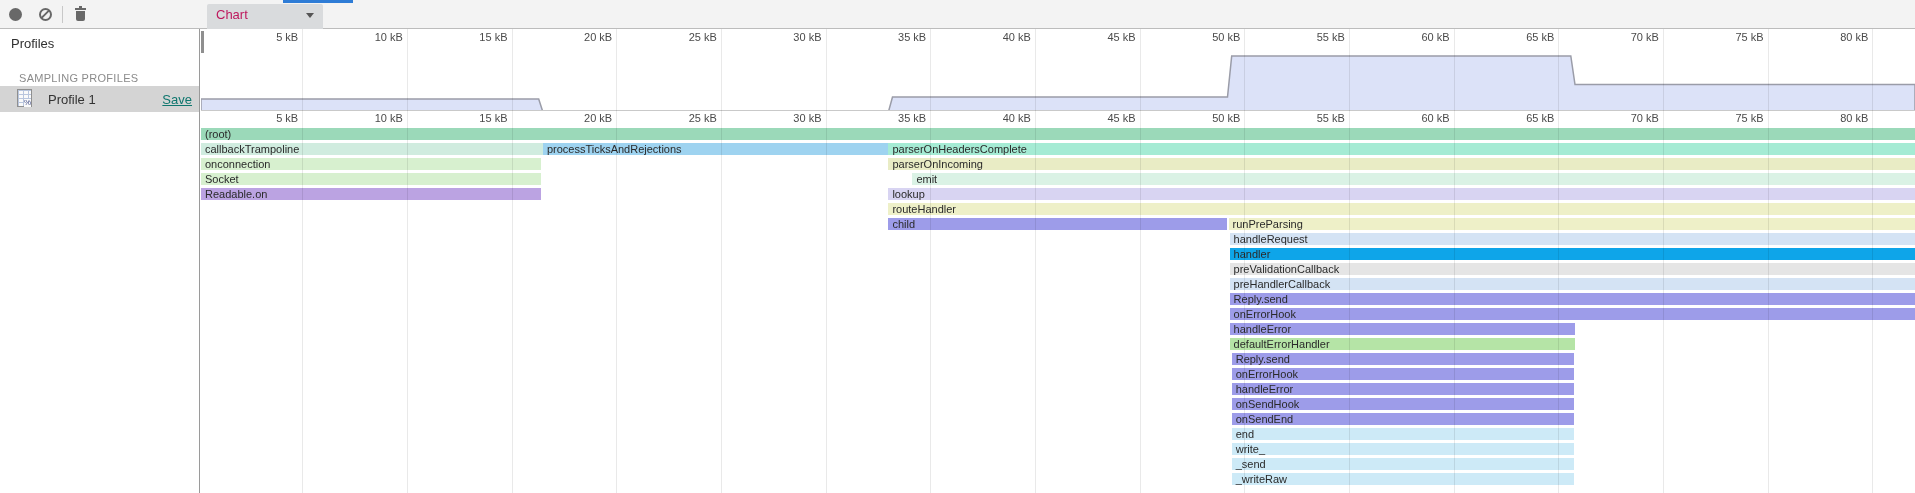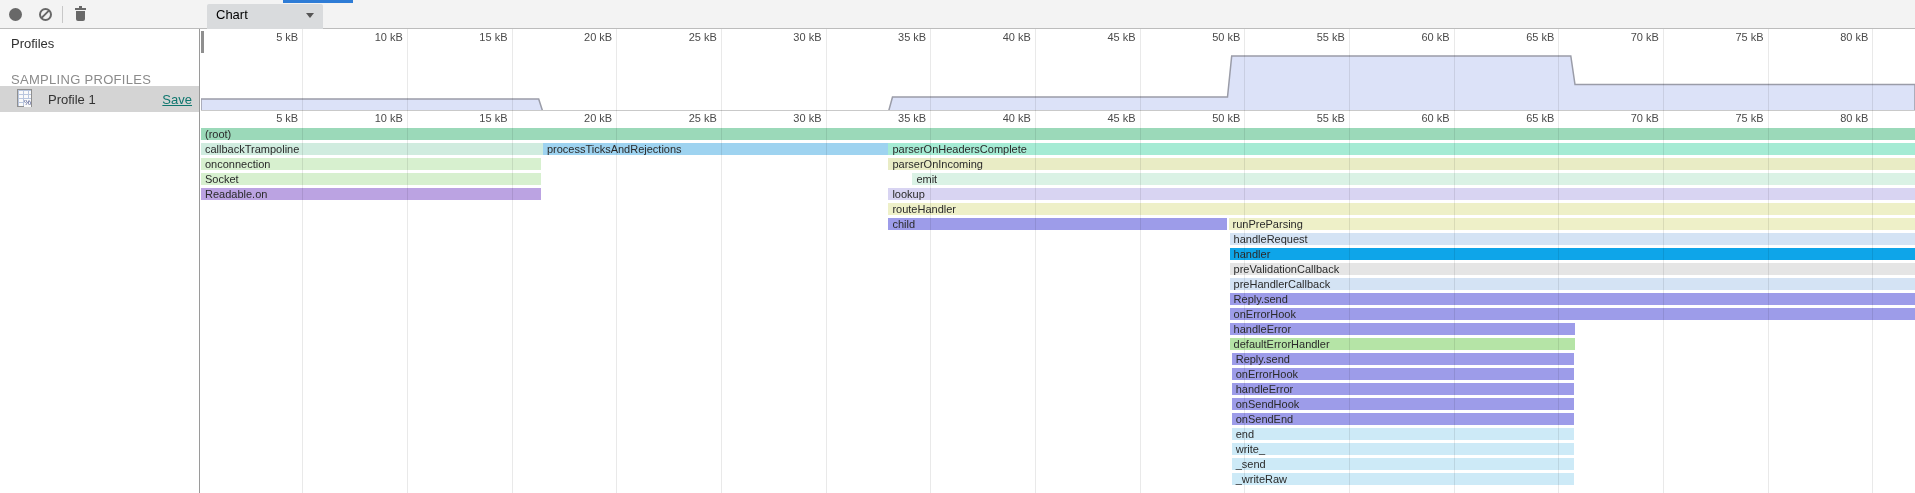--- a/index.html
+++ b/index.html
@@ -10,30 +10,30 @@
            border-bottom:1px solid #bcbcbc;box-sizing:border-box;}
   .tb-icon{position:absolute;top:0;height:29px;width:24px;cursor:pointer;}
   #record-dot{position:absolute;left:6px;top:8px;width:13px;height:13px;border-radius:50%;background:#686868;}
   #clear-ring{position:absolute;left:6px;top:8px;width:9px;height:9px;border-radius:50%;border:2px solid #686868;}
   #clear-slash{position:absolute;left:7px;top:13px;width:11px;height:2px;background:#686868;transform:rotate(-45deg);}
   #trash-lid{position:absolute;left:7px;top:8px;width:11px;height:2px;background:#686868;}
   #trash-knob{position:absolute;left:11px;top:6px;width:3px;height:2px;background:#686868;}
   #trash-body{position:absolute;left:8px;top:11px;width:9px;height:10px;background:#686868;border-radius:0 0 2px 2px;}
   #tb-sep{position:absolute;left:62px;top:6px;width:1px;height:17px;background:#c8c8c8;}
   #chart-select{position:absolute;left:207px;top:4px;width:116px;height:32px;background:#d9dbdd;
-                border-radius:2px;line-height:22px;font-size:13px;color:#000000;cursor:pointer;}
+                border-radius:2px;line-height:22px;font-size:13px;color:#be185d;cursor:pointer;}
   #chart-select .lbl{padding-left:9px;}
   #select-arrow{position:absolute;right:9px;top:9px;width:0;height:0;
                 border-left:4px solid transparent;border-right:4px solid transparent;border-top:5px solid #555;}
   #tab-indicator{position:absolute;left:283px;top:0;width:70px;height:3px;background:#2e7cd6;}
   
   #sidebar{position:absolute;left:0;top:29px;width:200px;height:464px;background:#fff;
            border-right:1px solid #9a9a9a;box-sizing:border-box;}
   #sb-title{position:absolute;left:11px;top:7px;font-size:13px;color:#303030;}
-  #sb-section{position:absolute;left:11px;top:43px;font-size:13px;color:#8b8b8b;letter-spacing:.3px;}
+  #sb-section{position:absolute;left:19px;top:43px;font-size:11px;color:#8b8b8b;letter-spacing:.3px;}
   #profile-row{position:absolute;left:0;top:57px;width:199px;height:26px;background:#d4d4d4;cursor:pointer;}
   #profile-icon{position:absolute;left:17px;top:3px;width:15px;height:18px;background:#fafafa;
                 border:1px solid #8f8f8f;box-sizing:border-box;
                 background-image:linear-gradient(#b9c6de 1px,transparent 1px),linear-gradient(90deg,#b9c6de 1px,transparent 1px);
                 background-size:5px 4px;}
   #profile-icon .pct{position:absolute;right:0;bottom:-1px;font-size:8px;color:#44508a;background:#fafafa;line-height:8px;}
   #profile-name{position:absolute;left:48px;top:6px;font-size:13px;color:#333;}
   #save-link{position:absolute;right:7px;top:6px;font-size:13px;color:#0f766e;text-decoration:underline;cursor:pointer;}
   
   #main{position:absolute;left:201px;top:29px;width:1714px;height:464px;background:#fff;overflow:hidden;padding-left:38px;}

